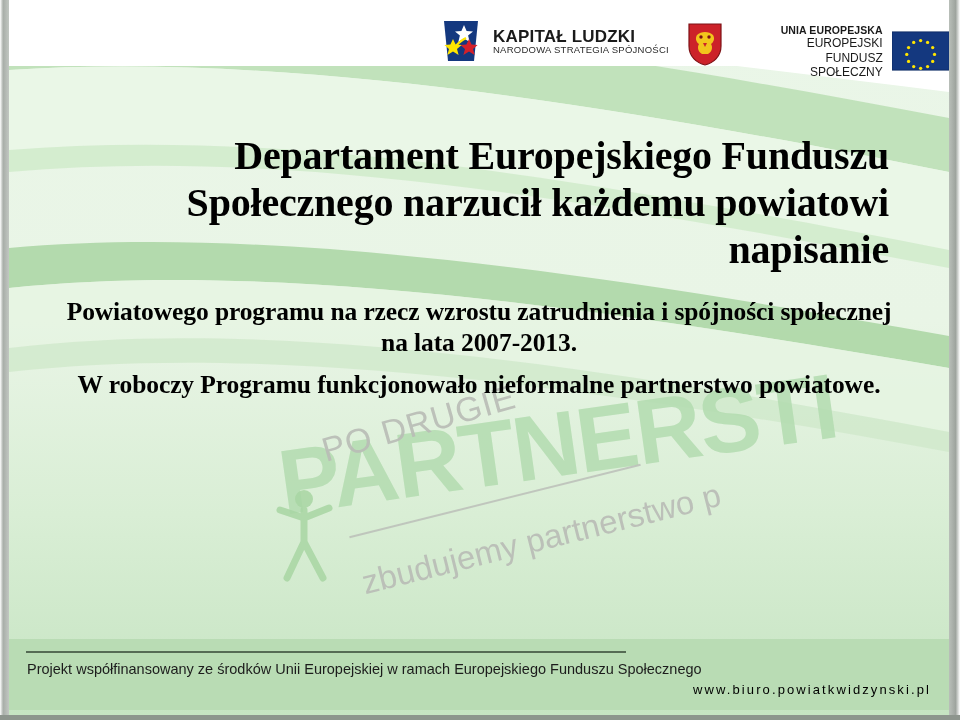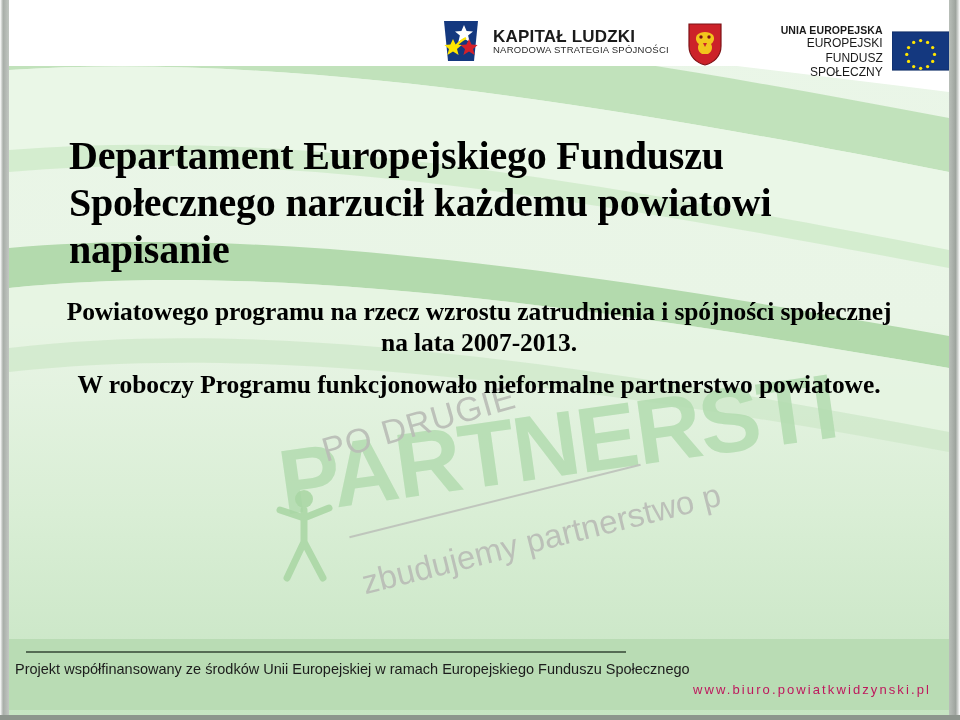--- a/index.html
+++ b/index.html
@@ -208,21 +208,21 @@
   .slide-title {
     position: absolute;
     left: 60px;
     top: 133px;
     width: 820px;
     font-family: "Liberation Serif", serif;
     font-weight: bold;
     font-size: 40px;
     line-height: 1.17;
     color: #000000;
-    text-align: left;
+    text-align: right;
     letter-spacing: -0.2px;
   }
   .body-block {
     position: absolute;
     left: 55px;
     top: 296px;
     width: 830px;
     text-align: center;
   }
   .body-para {
@@ -248,21 +248,21 @@
   .footer-rule {
     position: absolute;
     left: 17px;
     top: 12px;
     width: 600px;
     height: 2px;
     background: #556b54;
   }
   .footer-line1 {
     position: absolute;
-    left: 6px;
+    left: 18px;
     top: 22px;
     font-family: "Liberation Sans", sans-serif;
     font-size: 14.5px;
     color: #1c1c1c;
     white-space: nowrap;
   }
   .footer-line2 {
     position: absolute;
     left: 18px;
     top: 44px;
@@ -272,21 +272,21 @@
     white-space: nowrap;
   }
   .footer-line2 b { font-weight: bold; }
   .footer-url {
     position: absolute;
     right: 18px;
     top: 43px;
     font-family: "Liberation Sans", sans-serif;
     font-size: 13px;
     letter-spacing: 2.1px;
-    color: #be185d;
+    color: #000000;
     white-space: nowrap;
   }
 </style>
 </head>
 <body>
 
 <div id="slide">
 
   <div class="canvas">
 

